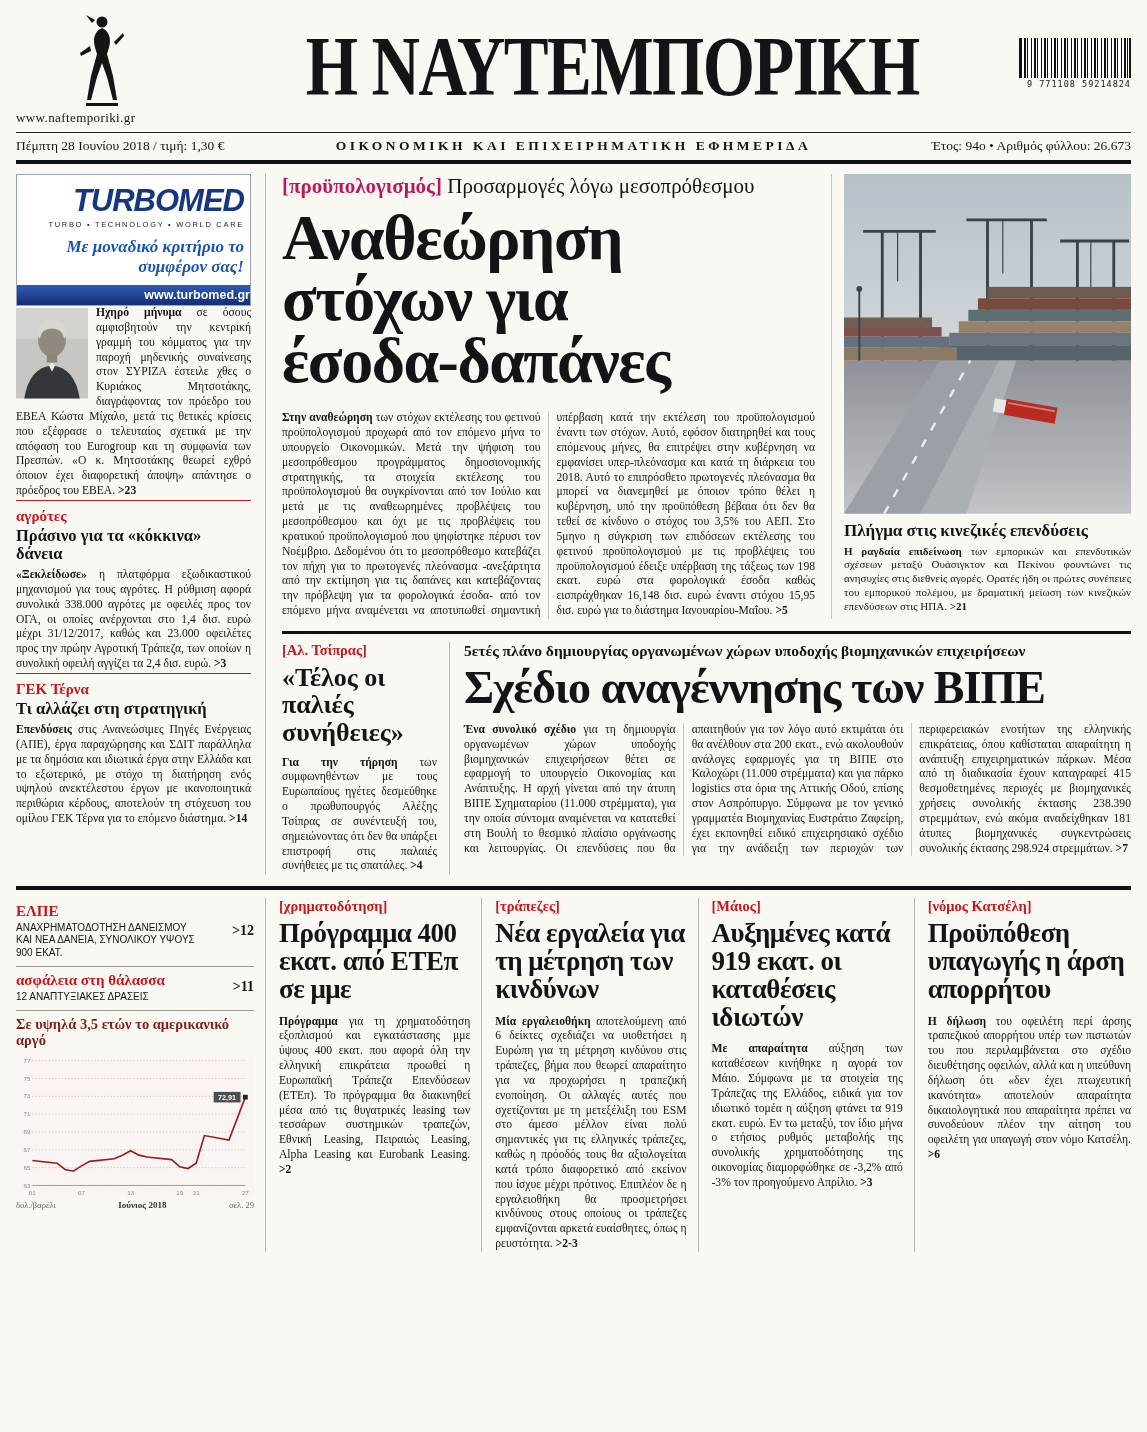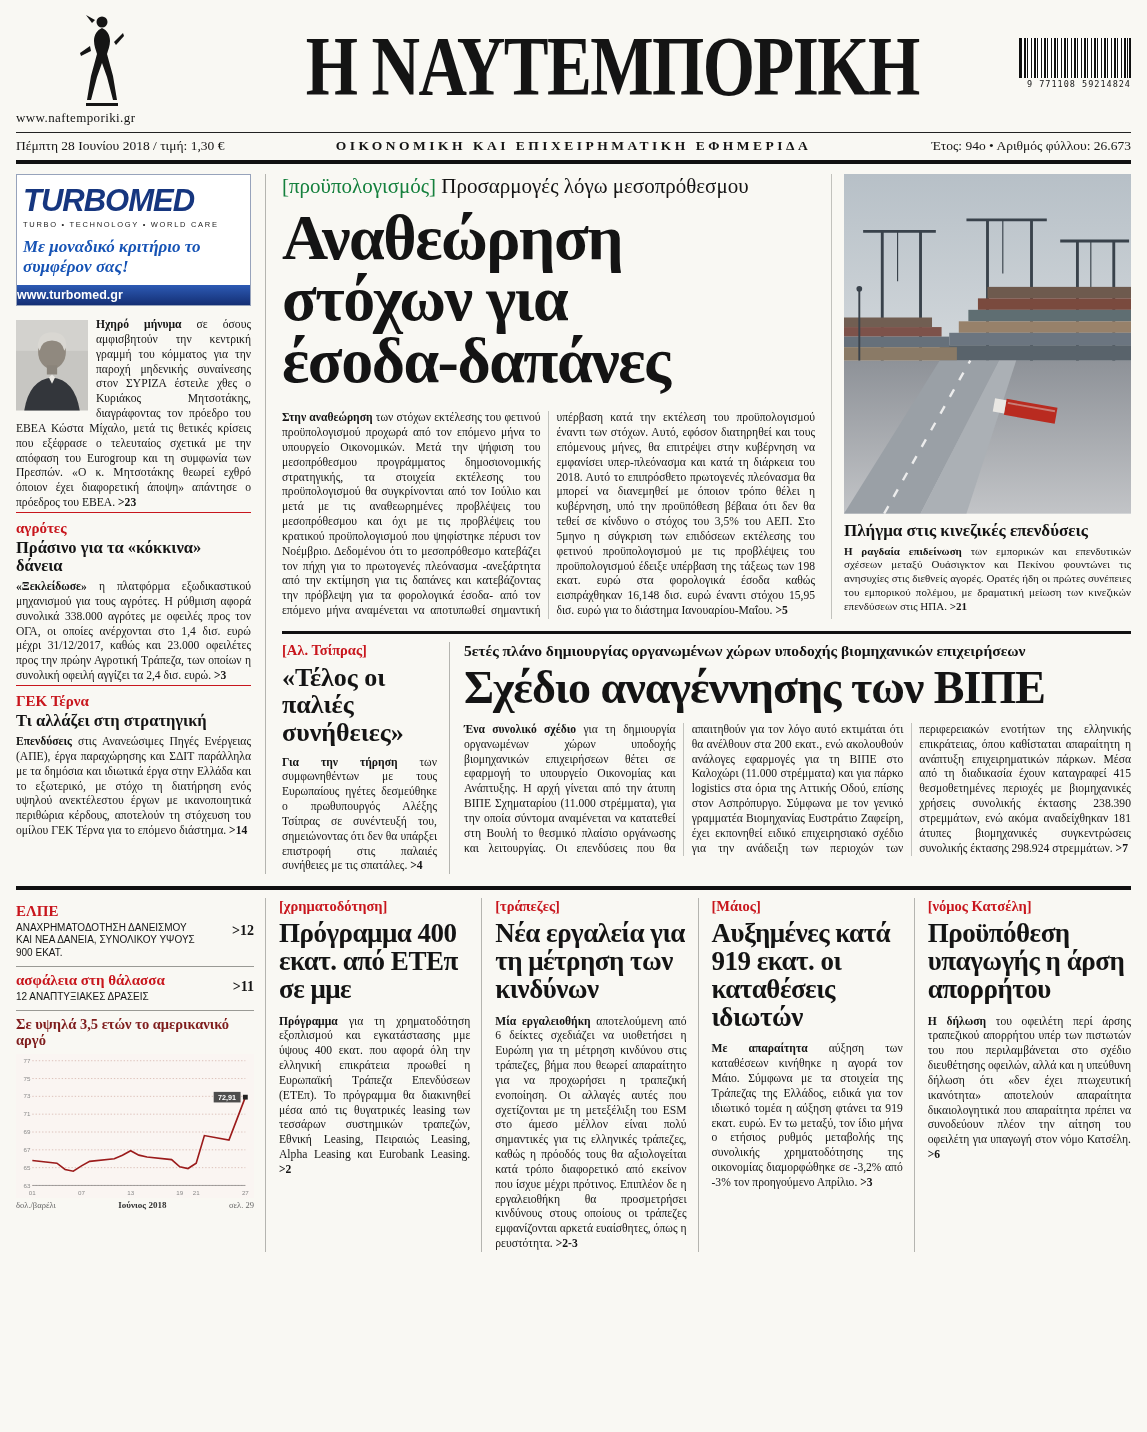--- a/index.html
+++ b/index.html
@@ -31,24 +31,24 @@
   .row-a{display:grid;grid-template-columns:250px 1fr;column-gap:16px;padding-top:10px}
   .leftcol-top{border-right:1px solid #b5b5b0;padding-right:14px}
   .page-rule{height:4px;background:#111;margin:12px 0 8px}
   .row-b{display:grid;grid-template-columns:250px 1fr 1fr 1fr 1fr;column-gap:13px}
   .row-b>*{border-right:1px solid #b5b5b0;padding-right:11px}
   .row-b>*:last-child{border-right:none;padding-right:0}
 
   
   .body{font-size:11.6px;line-height:1.28;text-align:justify}
   .lb,.pref{font-weight:bold}
-  .tag-red{color:#15803d;font-weight:normal}
-
-  
-  .ad{border:1.5px solid #97a3bb;text-align:left;padding:8px 6px 0;margin-bottom:12px;background:#fff}
+  .tag-red{color:#be185d;font-weight:bold}
+
+  
+  .ad{border:1.5px solid #97a3bb;text-align:right;padding:8px 6px 0;background:#fff}
   .ad-brand{font-family:"Liberation Sans",sans-serif;font-size:31px;font-weight:bold;font-style:italic;
             color:#16367f;letter-spacing:-1px}
   .ad-sub{font-family:"Liberation Sans",sans-serif;font-size:7.5px;letter-spacing:1.7px;color:#222;margin:1px 0 8px}
   .ad-slogan{color:#1653b5;font-weight:bold;font-style:italic;font-size:17px;line-height:1.15;margin-bottom:9px}
   .ad-url{display:block;background:linear-gradient(180deg,#2d5ab4,#142f74);color:#fff;
           font-family:"Liberation Sans",sans-serif;font-size:12.5px;font-weight:bold;
           padding:3px 0;margin:0 -6px;text-decoration:none}
   .story-head-lg{font-size:27px;font-weight:bold;line-height:1.04;margin:2px 0 9px}
   .portrait{float:left;width:72px;margin:2px 8px 2px 0}
   .portrait svg{display:block;width:100%}

